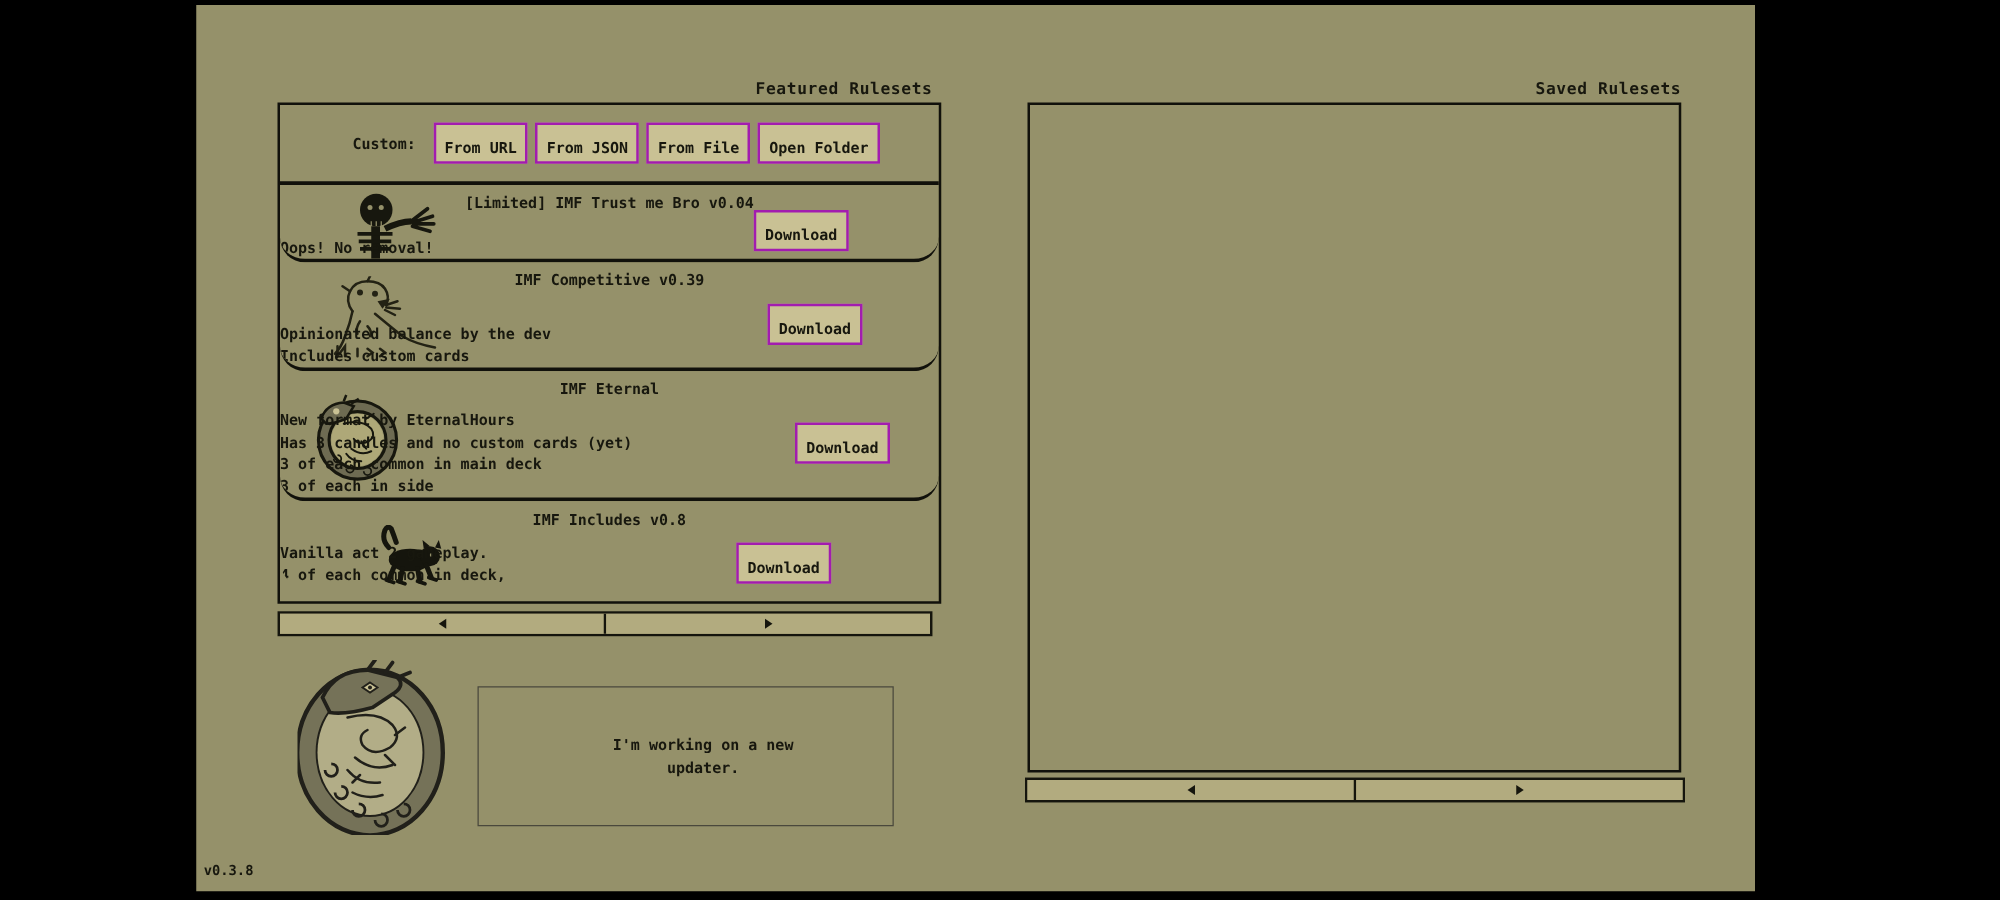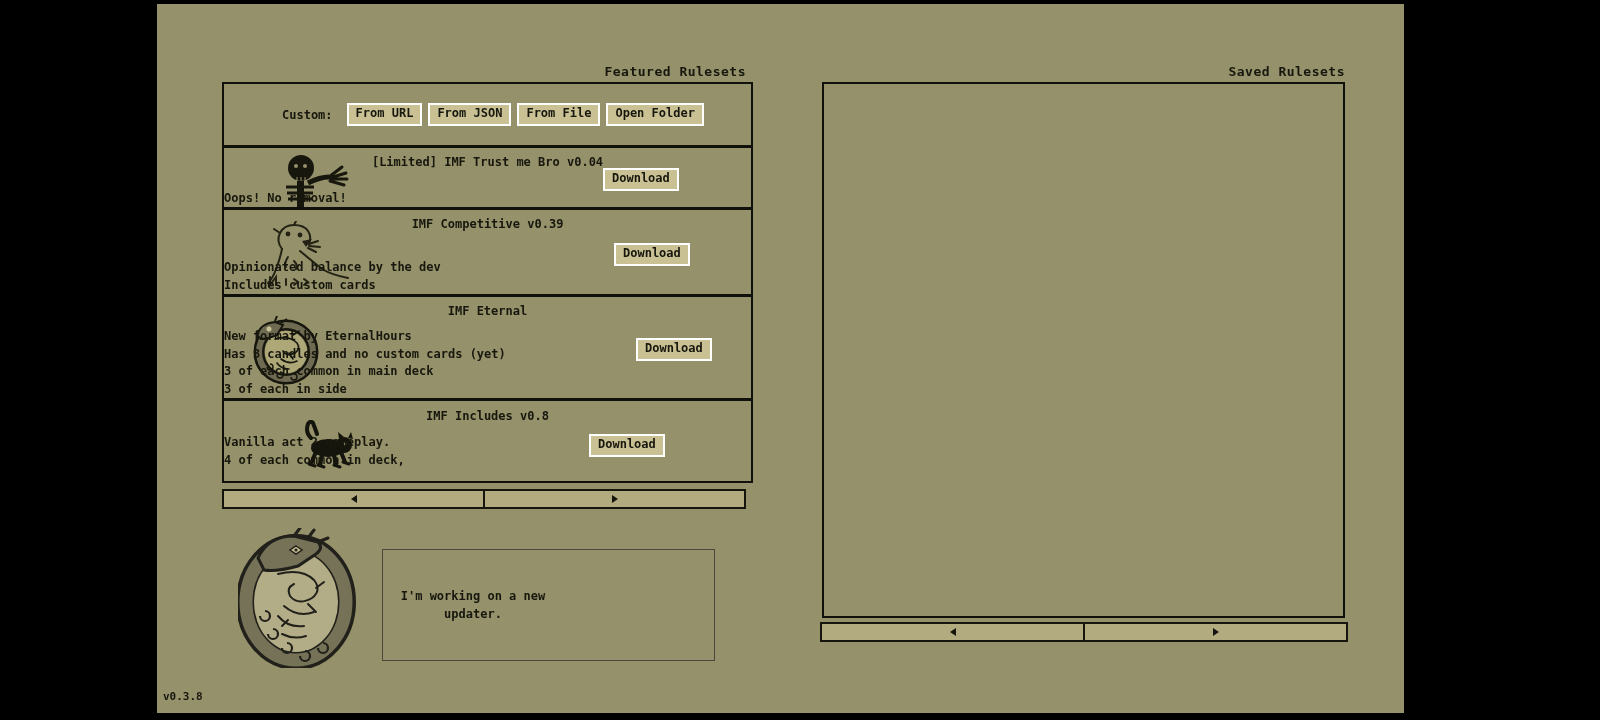--- a/index.html
+++ b/index.html
@@ -20,24 +20,24 @@
   }
 
   
   .custom-row {
     height:64px; border-bottom:3px solid #11110b;
     display:flex; align-items:center; padding-left:58px;
   }
   .custom-row .clabel { font-size:12px; margin-right:14px; }
   .btn {
     font-family:inherit; font-weight:bold; font-size:12px; color:#17170e;
-    background:#c9c194; border:2px solid #ffffff; padding:1px 7px 4px 7px;
+    background:#c9c194; border:2px solid #a21caf; padding:11px 7px 4px 7px;
     margin-right:6px; line-height:14px; cursor:pointer; white-space:nowrap;
   }
-  .entry { position:relative; border-bottom:3px solid #11110b; overflow:hidden; }
+  .entry { position:relative; border-bottom:3px solid #11110b; overflow:hidden;border-radius:20px; }
   .entry:last-child { border-bottom:none; }
   .entry .icon { position:absolute; }
   .etitle {
     position:absolute; top:7px; left:0; width:100%; text-align:center; font-size:12px;
   }
   .elines {
     position:absolute; bottom:0; left:0; width:100%; text-align:left;
     font-size:12px; line-height:17.5px;
   }
   .download { position:absolute; margin:4px; }
@@ -51,21 +51,21 @@
     flex:1; background:#b2ab7f; border:none; display:flex;
     align-items:center; justify-content:center; cursor:pointer;
   }
   .scroll-half:first-child { border-right:2px solid #15150d; }
   .arr-l { width:0; height:0; border-top:4px solid transparent; border-bottom:4px solid transparent; border-right:6px solid #15150d; }
   .arr-r { width:0; height:0; border-top:4px solid transparent; border-bottom:4px solid transparent; border-left:6px solid #15150d; }
 
   
   #updater-box {
     position:absolute; left:225px; top:545px; width:333px; height:112px;
-    border:1px solid #4a483c; display:flex; align-items:center; 
+    border:1px solid #4a483c; display:flex; align-items:center; justify-content:center;padding-left:28px;
   }
   #updater-box p { width:180px; text-align:center; font-size:12px; line-height:18px; }
   #version { position:absolute; left:6px; top:686px; font-size:11px; }
   #logo { position:absolute; left:81px; top:524px; }
 </style>
 </head>
 <body>
 
 <div id="screen">
 

